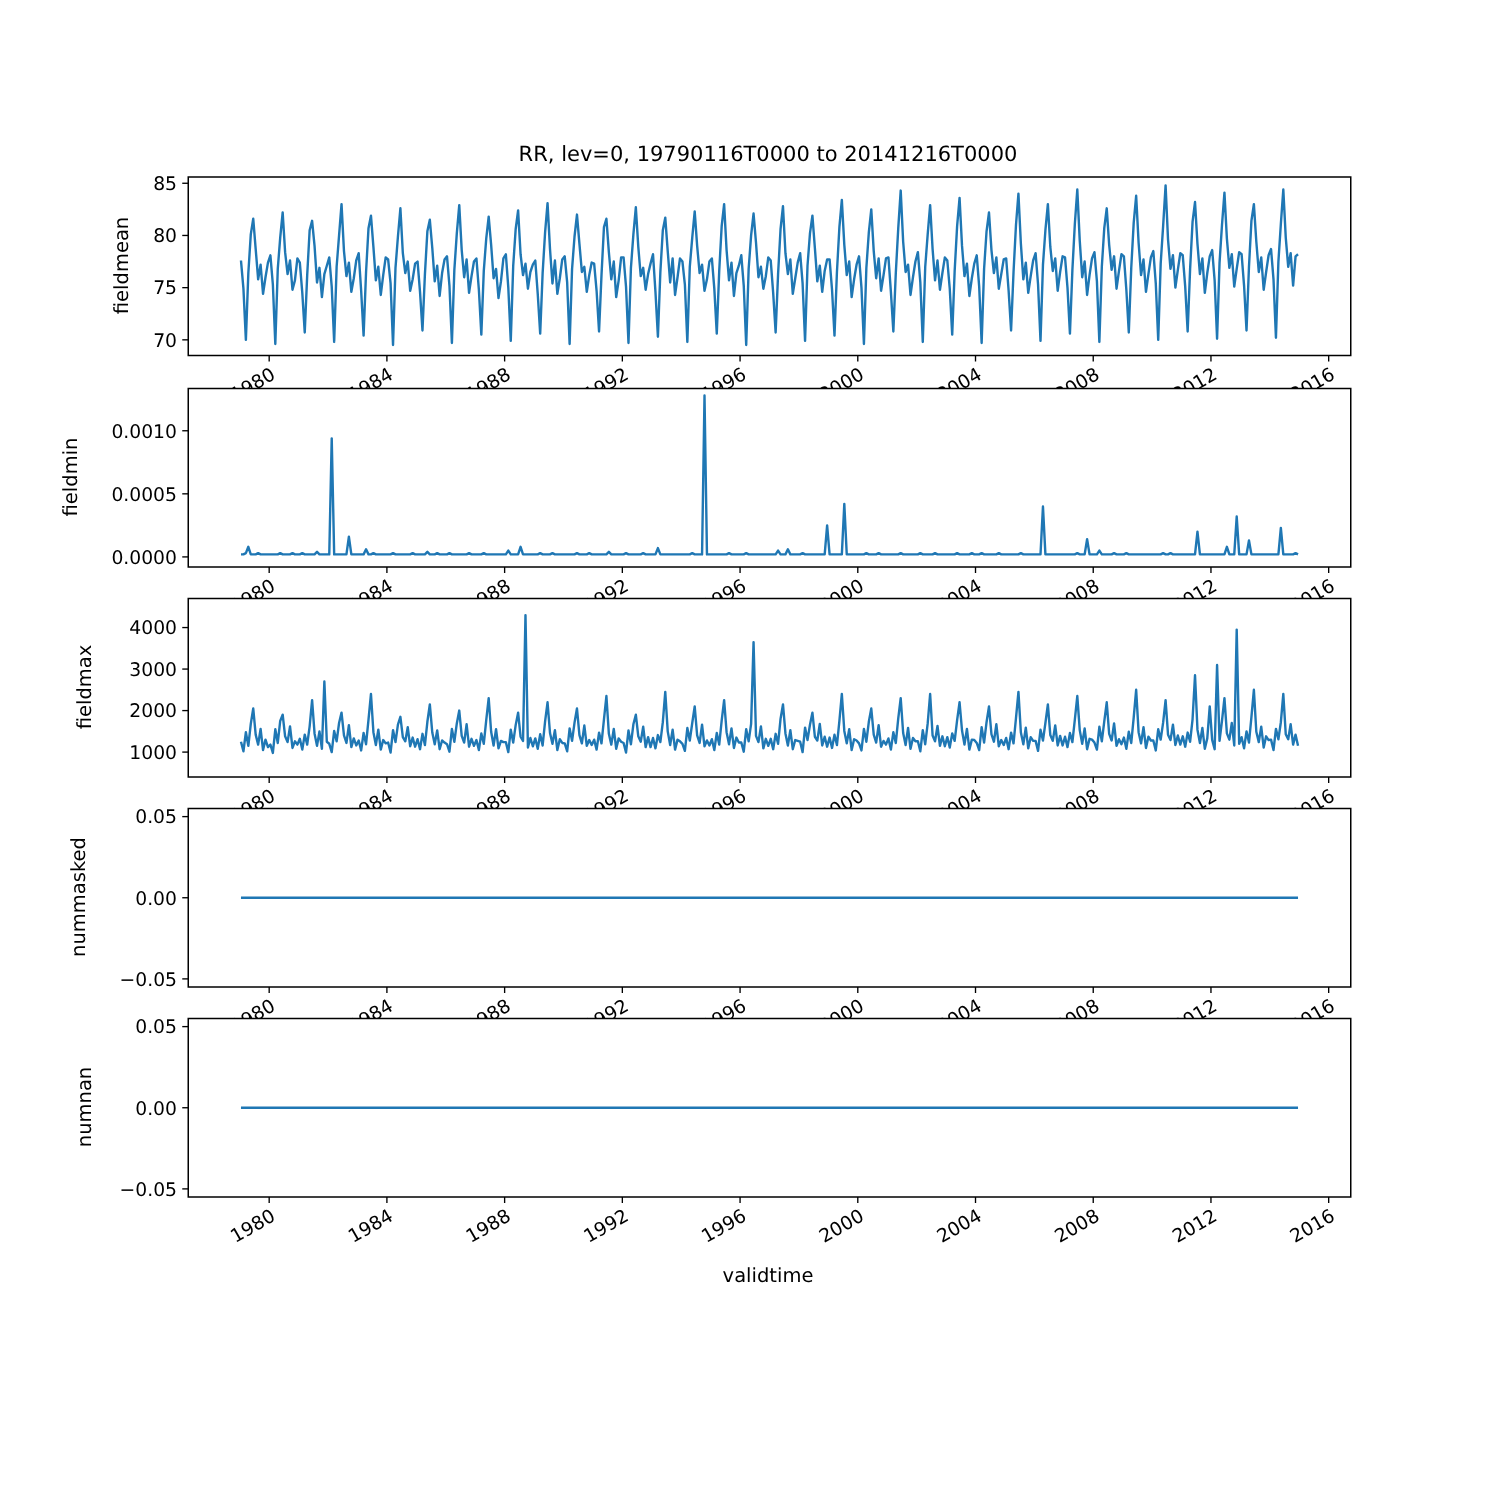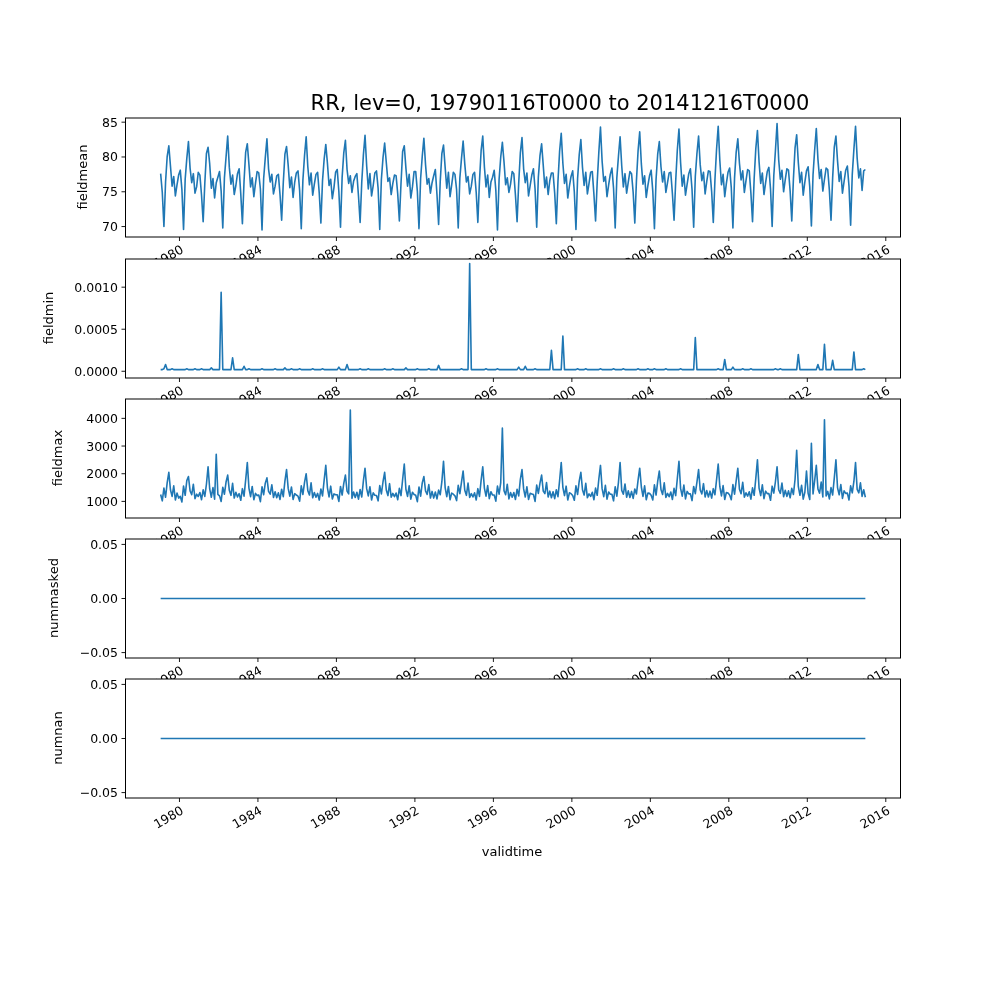--- a/index.html
+++ b/index.html
@@ -1,20 +1,20 @@
 <!DOCTYPE html>
 <html><head>
 <meta charset="utf-8">
 <style>
   html,body{margin:0;padding:0;background:#fff;}
   .figure{position:relative;width:1000px;height:1000px;background:#ffffff;
           font-family:"DejaVu Sans",sans-serif;color:#000;overflow:hidden;}
   .figure svg{position:absolute;left:0;top:0;}
   .fig-title{position:absolute;left:512px;top:103px;transform:translate(-50%,-50%);
-             font-size:21px;white-space:nowrap;margin-left:48px;}
+             font-size:14px;white-space:nowrap;}
   .fig-xlabel{position:absolute;left:512px;top:851px;transform:translate(-50%,-50%);
               font-size:13px;white-space:nowrap;text-align:right;}
   .fig-ylabel{position:absolute;transform:translate(-50%,-50%) rotate(-90deg);
               font-size:13px;white-space:nowrap;}
 </style>
 </head>
 <body>
 
 <div class="figure">
   <svg id="plot-svg" width="1000" height="1000">

